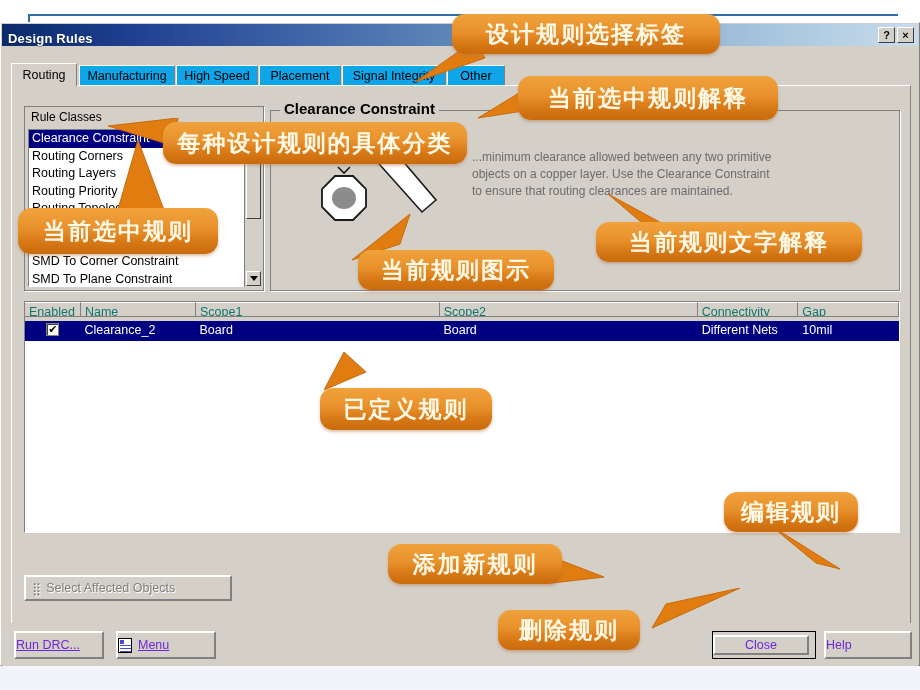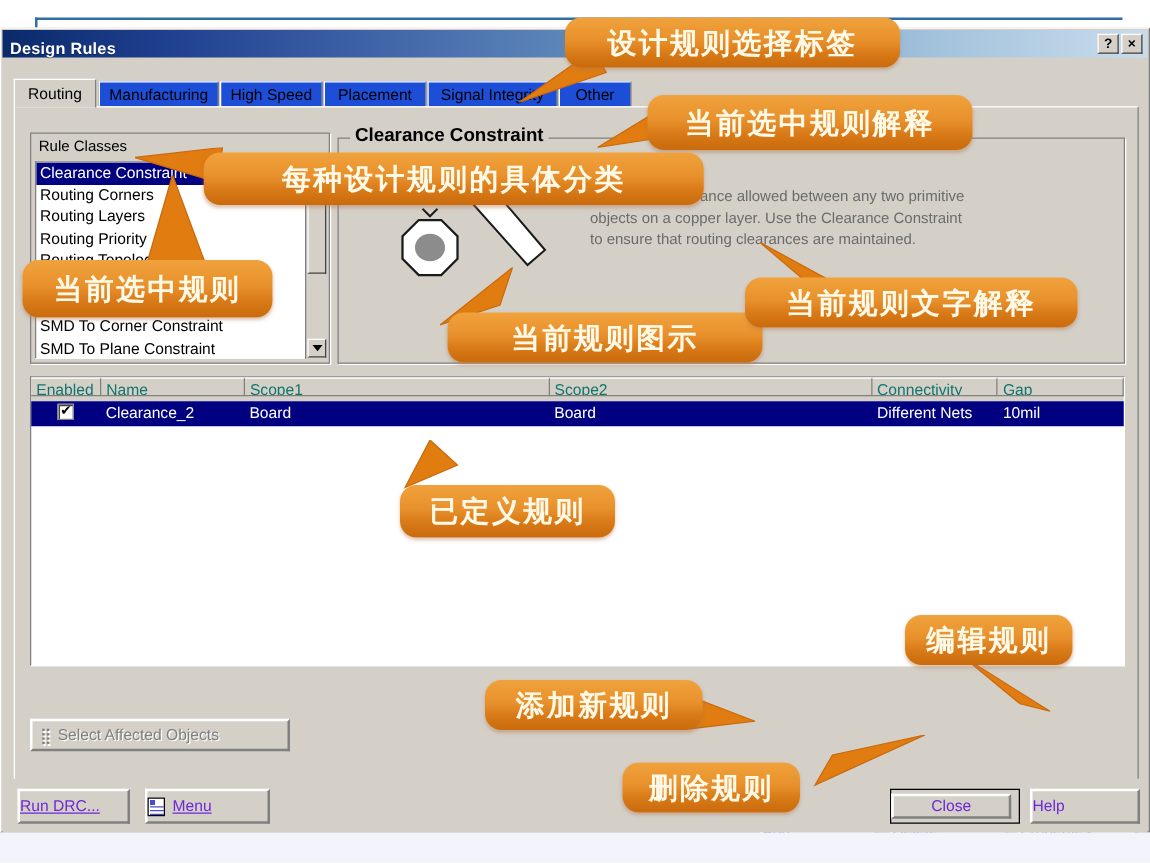--- a/index.html
+++ b/index.html
@@ -64,21 +64,21 @@
     display: flex; align-items: center; justify-content: center;
     line-height: 1; cursor: default;
   }
 
   
   .tabstrip {
     position: absolute; left: 10px; top: 40px; width: 900px; height: 22px;
   }
   .tab {
     position: absolute; top: 2px; height: 20px;
-    background: #1d4ed8;
+    background: #0ea5e9;
     border-top: 1px solid #ffffff; border-left: 1px solid #ffffff;
     border-right: 1px solid #808080;
     font-size: 12.5px; color: #000;
     display: flex; align-items: center; justify-content: center;
     padding: 0 7px; cursor: default;
   }
   .tab.active {
     top: 0px; height: 23px; background: #d4d0c8; font-weight: normal;
     border-bottom: none; z-index: 3;
   }
@@ -378,31 +378,31 @@
   <div class="anno" style="left:452px;top:14px;width:268px;height:40px;">设计规则选择标签</div>
 
   <svg class="anno-arrow" style="left:478px;top:88px;" width="60" height="32">
     <polygon points="0,30 46,2 52,22" fill="#e07c10" stroke="#c96a0c" stroke-width="1"></polygon>
   </svg>
   <div class="anno" style="left:518px;top:76px;width:260px;height:44px;">当前选中规则解释</div>
 
   <svg class="anno-arrow" style="left:108px;top:118px;" width="80" height="34">
     <polygon points="0,8 70,0 66,28" fill="#e07c10" stroke="#c96a0c" stroke-width="1"></polygon>
   </svg>
-  <div class="anno" style="left:163px;top:122px;width:400px;height:42px;">每种设计规则的具体分类</div>
+  <div class="anno" style="left:163px;top:122px;width:304px;height:42px;">每种设计规则的具体分类</div>
 
   <svg class="anno-arrow" style="left:108px;top:140px;" width="60" height="80">
     <polygon points="30,0 8,76 56,70" fill="#e07c10" stroke="#c96a0c" stroke-width="1"></polygon>
   </svg>
   <div class="anno" style="left:18px;top:208px;width:200px;height:46px;">当前选中规则</div>
 
   <svg class="anno-arrow" style="left:352px;top:214px;" width="80" height="52">
     <polygon points="0,46 58,0 48,30" fill="#e07c10" stroke="#c96a0c" stroke-width="1"></polygon>
   </svg>
-  <div class="anno" style="left:358px;top:250px;width:252px;height:40px;">当前规则图示</div>
+  <div class="anno" style="left:358px;top:250px;width:196px;height:40px;">当前规则图示</div>
 
   <svg class="anno-arrow" style="left:608px;top:188px;" width="90" height="56">
     <polygon points="0,6 70,44 54,52" fill="#e07c10" stroke="#c96a0c" stroke-width="1"></polygon>
   </svg>
   <div class="anno" style="left:596px;top:222px;width:266px;height:40px;">当前规则文字解释</div>
 
   <svg class="anno-arrow" style="left:322px;top:352px;" width="60" height="42">
     <polygon points="2,38 22,0 44,20" fill="#e07c10" stroke="#c96a0c" stroke-width="1"></polygon>
   </svg>
   <div class="anno" style="left:320px;top:388px;width:172px;height:42px;">已定义规则</div>

